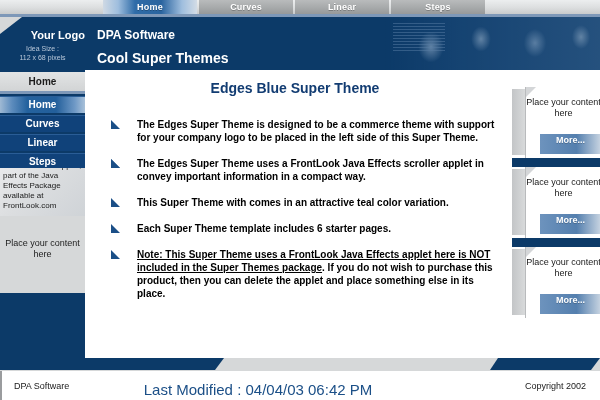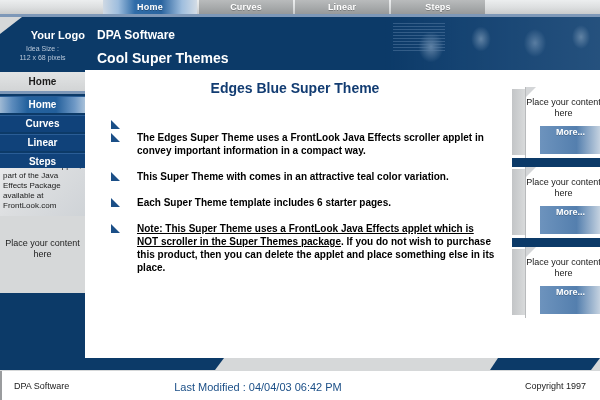--- a/index.html
+++ b/index.html
@@ -165,21 +165,21 @@
   }
   .rpanel .box:before{
     content:"";position:absolute;left:0;top:0;width:0;height:0;
     border-left:10px solid #d4d6d8;border-bottom:10px solid transparent;
   }
   .rpanel .ptext{
     position:absolute;left:0;top:10px;width:75px;text-align:center;
     font-size:9px;line-height:11px;color:#1a1a1a;
   }
   .rpanel .more{
-    position:absolute;left:14px;bottom:4px;width:61px;height:28px;
+    position:absolute;left:14px;bottom:4px;width:61px;height:20px;
     line-height:12px;text-align:center;
     font-size:9px;font-weight:bold;color:#ffffff;
     background:linear-gradient(to right,#6d93bd 0%,#547fae 60%,#c9d5e2 100%);
     text-shadow:0 1px 0 rgba(0,0,0,.2);
   }
   .rpanel-sep{
     position:absolute;left:512px;width:88px;height:9px;background:#0c3a68;
   }
 
   
@@ -206,21 +206,21 @@
   .footbar-r:before{
     content:"";position:absolute;left:-8px;top:0;width:0;height:0;
     border-bottom:12px solid #0c3a68;border-left:8px solid transparent;
   }
   .footrow{
     position:absolute;left:0;top:371px;width:600px;height:29px;
     background:#ffffff;
   }
   .foot-left{position:absolute;left:14px;top:10px;font-size:9px;color:#1a1a1a;}
   .foot-mid{position:absolute;left:0;top:10px;width:516px;text-align:center;
-    font-size:11px;color:#1b4f87;}
+    font-size:15px;color:#1b4f87;}
   .foot-right{position:absolute;right:14px;top:10px;font-size:9px;color:#1a1a1a;}
   .edge-left-rule{
     position:absolute;left:0;top:371px;width:2px;height:29px;background:#9a9c9e;
   }
 </style>
 </head>
 <body>
 
 <div id="page">
 
@@ -265,36 +265,40 @@
     <div class="applet-text">Linear Scroller Applet, part of the Java Effects Package available at FrontLook.com</div>
   </div>
   <div class="side-place">Place your content here</div>
 
   <div class="content">
     <div class="content-title">Edges Blue Super Theme</div>
 
     <div class="bullets">
       <div class="bullet">
         <span class="bullet-tri"></span>
+        <span class="bullet-text">The Edges Super Theme is designed to be a commerce theme with support for your company logo to be placed in the left side of this Super Theme.</span>
+      </div>
+      <div class="bullet">
+        <span class="bullet-tri"></span>
       </div>
       <div class="bullet">
         <span class="bullet-tri"></span>
         <span class="bullet-text">The Edges Super Theme uses a FrontLook Java Effects scroller applet in convey important information in a compact way.</span>
       </div>
       <div class="bullet">
         <span class="bullet-tri"></span>
         <span class="bullet-text">This Super Theme with comes in an attractive teal color variation.</span>
       </div>
       <div class="bullet">
         <span class="bullet-tri"></span>
         <span class="bullet-text">Each Super Theme template includes 6 starter pages.</span>
       </div>
       <div class="bullet">
         <span class="bullet-tri"></span>
-        <span class="bullet-text"><span class="u">Note: This Super Theme uses a FrontLook Java Effects applet which is NOT scroller in the Super Themes package</span><span>. If you do not wish to purchase this product, then you can delete the applet and place something else in its place.</span></span>
+        <span class="bullet-text"><span class="u">Note: This Super Theme uses a FrontLook Java Effects applet here is NOT included in the Super Themes package</span><span>. If you do not wish to purchase this product, then you can delete the applet and place something else in its place.</span></span>
       </div>
     </div>
   </div>
 
   <div class="rpanel" style="top:87px;">
     <div class="edge"></div>
     <div class="box">
       <div class="ptext">Place your content here</div>
       <div class="more">More...</div>
     </div>
@@ -317,17 +321,17 @@
       <div class="more">More...</div>
     </div>
   </div>
 
   <div class="footbar"></div>
   <div class="footbar-l"></div>
   <div class="footbar-r"></div>
   <div class="footrow">
     <div class="foot-left">DPA Software</div>
     <div class="foot-mid">Last Modified : 04/04/03 06:42 PM</div>
-    <div class="foot-right">Copyright 1997</div>
+    <div class="foot-right">Copyright 2002</div>
   </div>
   <div class="edge-left-rule"></div>
 
 </div>
 
 </body></html>

